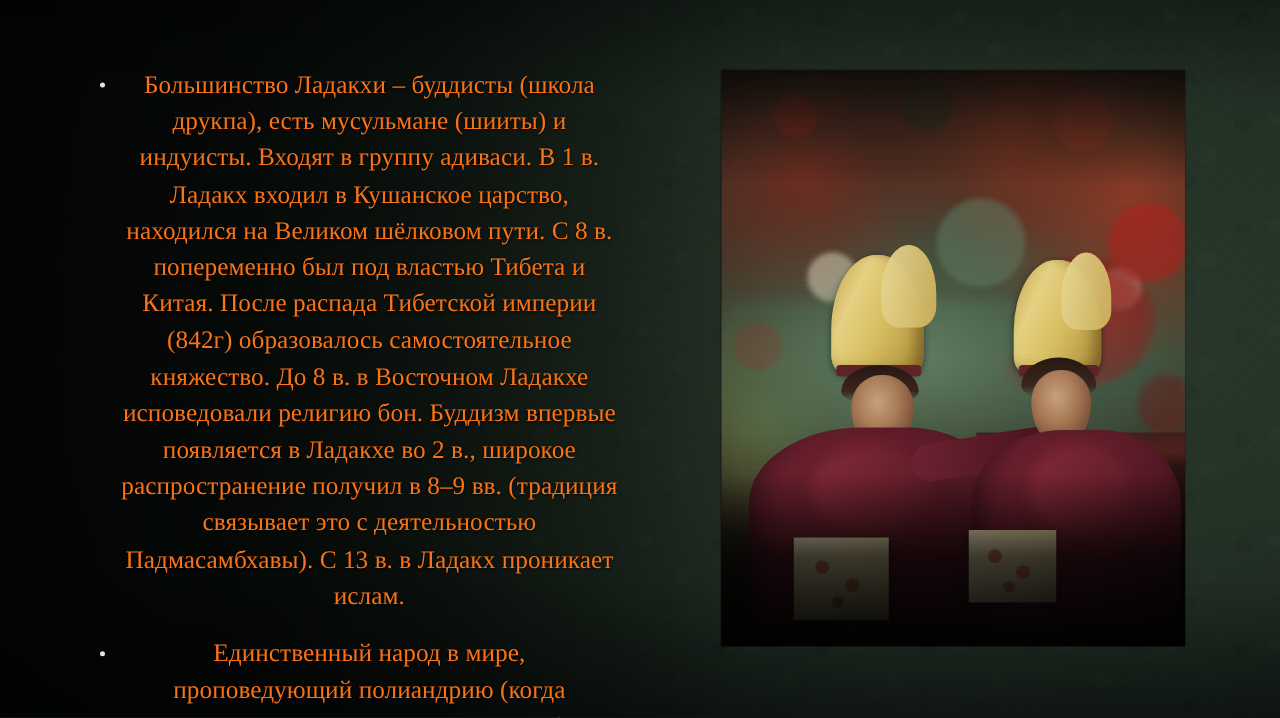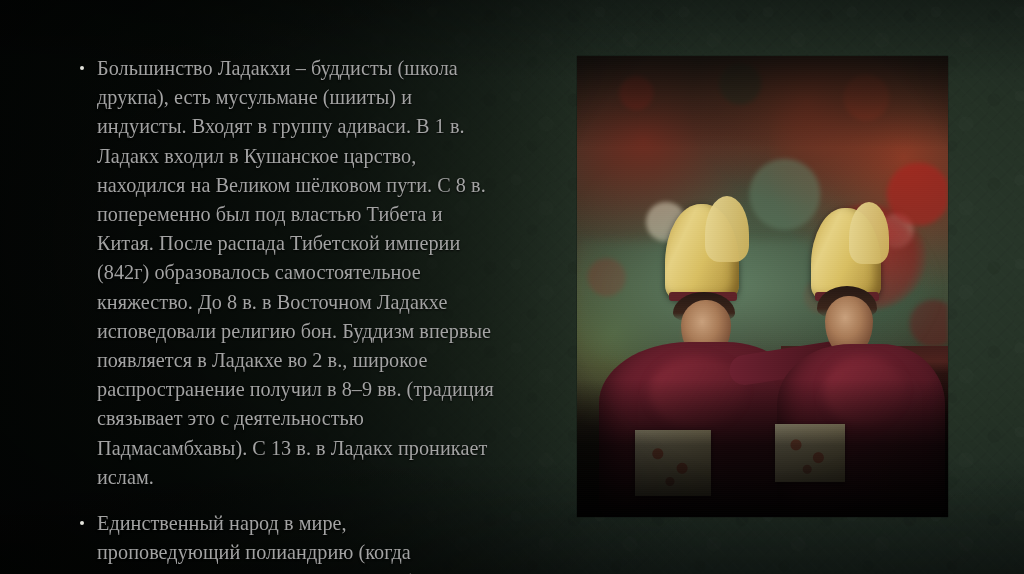--- a/index.html
+++ b/index.html
@@ -60,24 +60,24 @@
     position: absolute;
     left: 74px;
     top: 54px;
     width: 420px;
   }
   .bullet-item {
     position: relative;
     display: block;
     padding-left: 23px;
     margin-bottom: 17px;
-    color: #a3a3a3;
+    color: #f97316;
     font-size: 20.2px;
     line-height: 29.2px;
-    text-align: left;
+    text-align: center;
     letter-spacing: 0.05px;
     text-shadow: 0 1px 2px rgba(0,0,0,0.85);
   }
   .bullet-item:last-child { margin-bottom: 0; }
   .bullet-dot {
     position: absolute;
     left: 6px;
     top: 11.5px;
     width: 4.2px;
     height: 4.2px;

